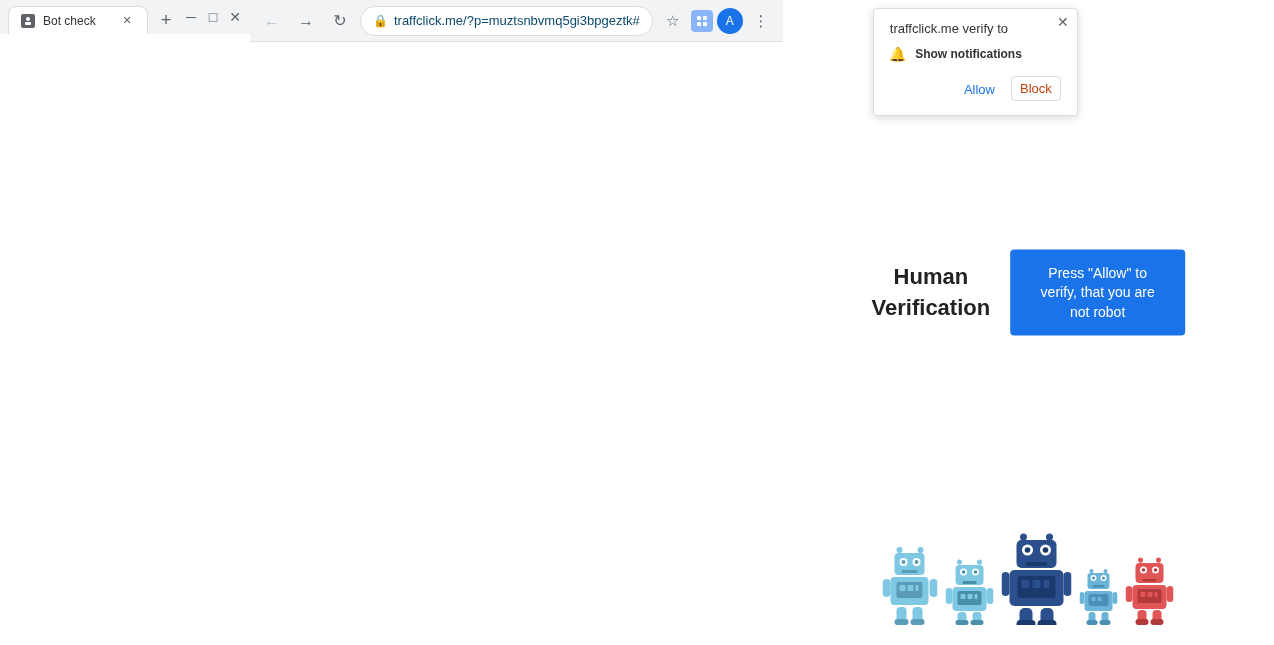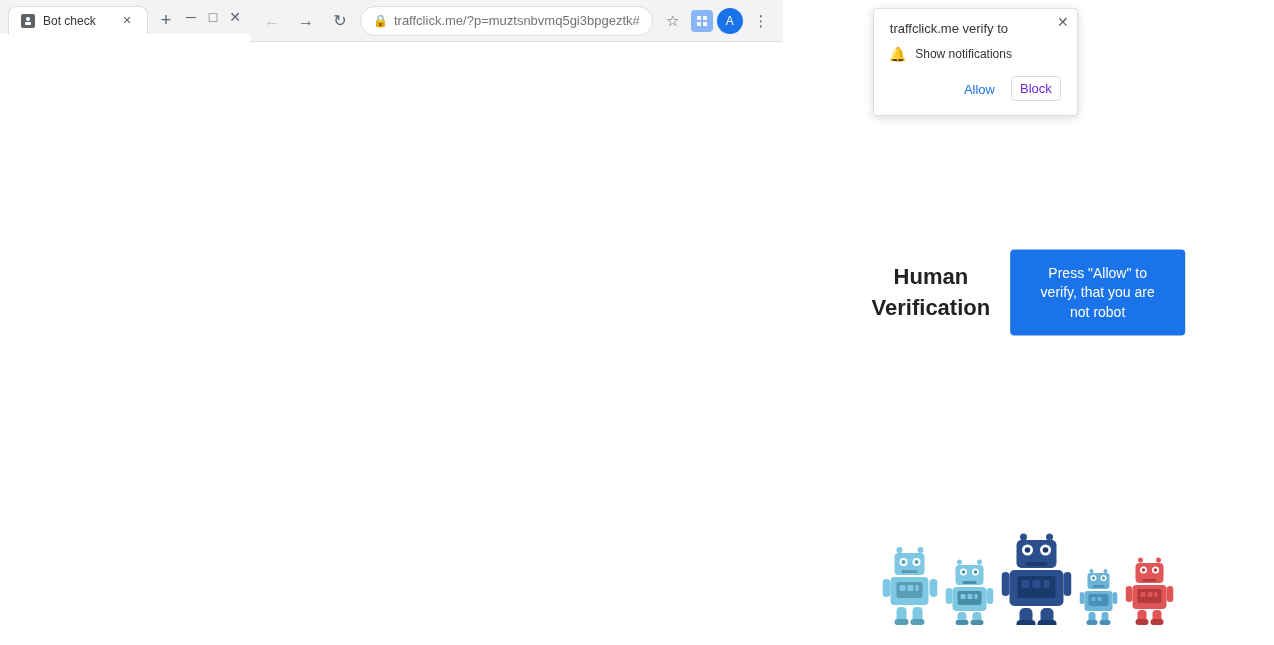--- a/index.html
+++ b/index.html
@@ -100,21 +100,21 @@
       border: 1px solid #ddd;
       border-radius: 15px;
       display: flex;
       align-items: center;
       padding: 0 12px;
       gap: 6px;
       font-size: 13px;
       color: #333;
     }
     .lock-icon { font-size: 12px; color: #5f6368; }
-    .address-text { flex: 1; font-size: 13px; color: #737373; }
+    .address-text { flex: 1; font-size: 13px; color: #0c4a6e; }
     .toolbar-right {
       display: flex; align-items: center; gap: 4px;
     }
     .toolbar-icon {
       width: 28px; height: 28px;
       border-radius: 50%;
       display: flex; align-items: center; justify-content: center;
       font-size: 15px; color: #5f6368; cursor: pointer;
     }
     .avatar {
@@ -169,40 +169,40 @@
       color: #333;
       margin-bottom: 10px;
     }
     .popup-item {
       display: flex;
       align-items: center;
       gap: 8px;
       margin-bottom: 14px;
     }
     .bell-icon { font-size: 14px; color: #5f6368; }
-    .popup-item-text { font-size: 12px; color: #333; }
+    .popup-item-text { font-size: 12px; color: #333; font-weight: bold; }
     .popup-buttons {
       display: flex;
       justify-content: flex-end;
       gap: 8px;
       align-items: flex-end;
     }
     .btn-allow {
       background: none;
       border: none;
       color: #1a73e8;
       font-size: 13px;
       cursor: pointer;
       padding: 4px 8px;
       border-radius: 4px;
     }
     .btn-block {
       background: none;
       border: 1px solid #dadce0;
-      color: #6d28d9;
+      color: #c2410c;
       font-size: 13px;
       cursor: pointer;
       padding: 4px 8px;
       border-radius: 4px;
     }
 
     
     .verification-area {
       display: flex;
       flex-direction: column;

